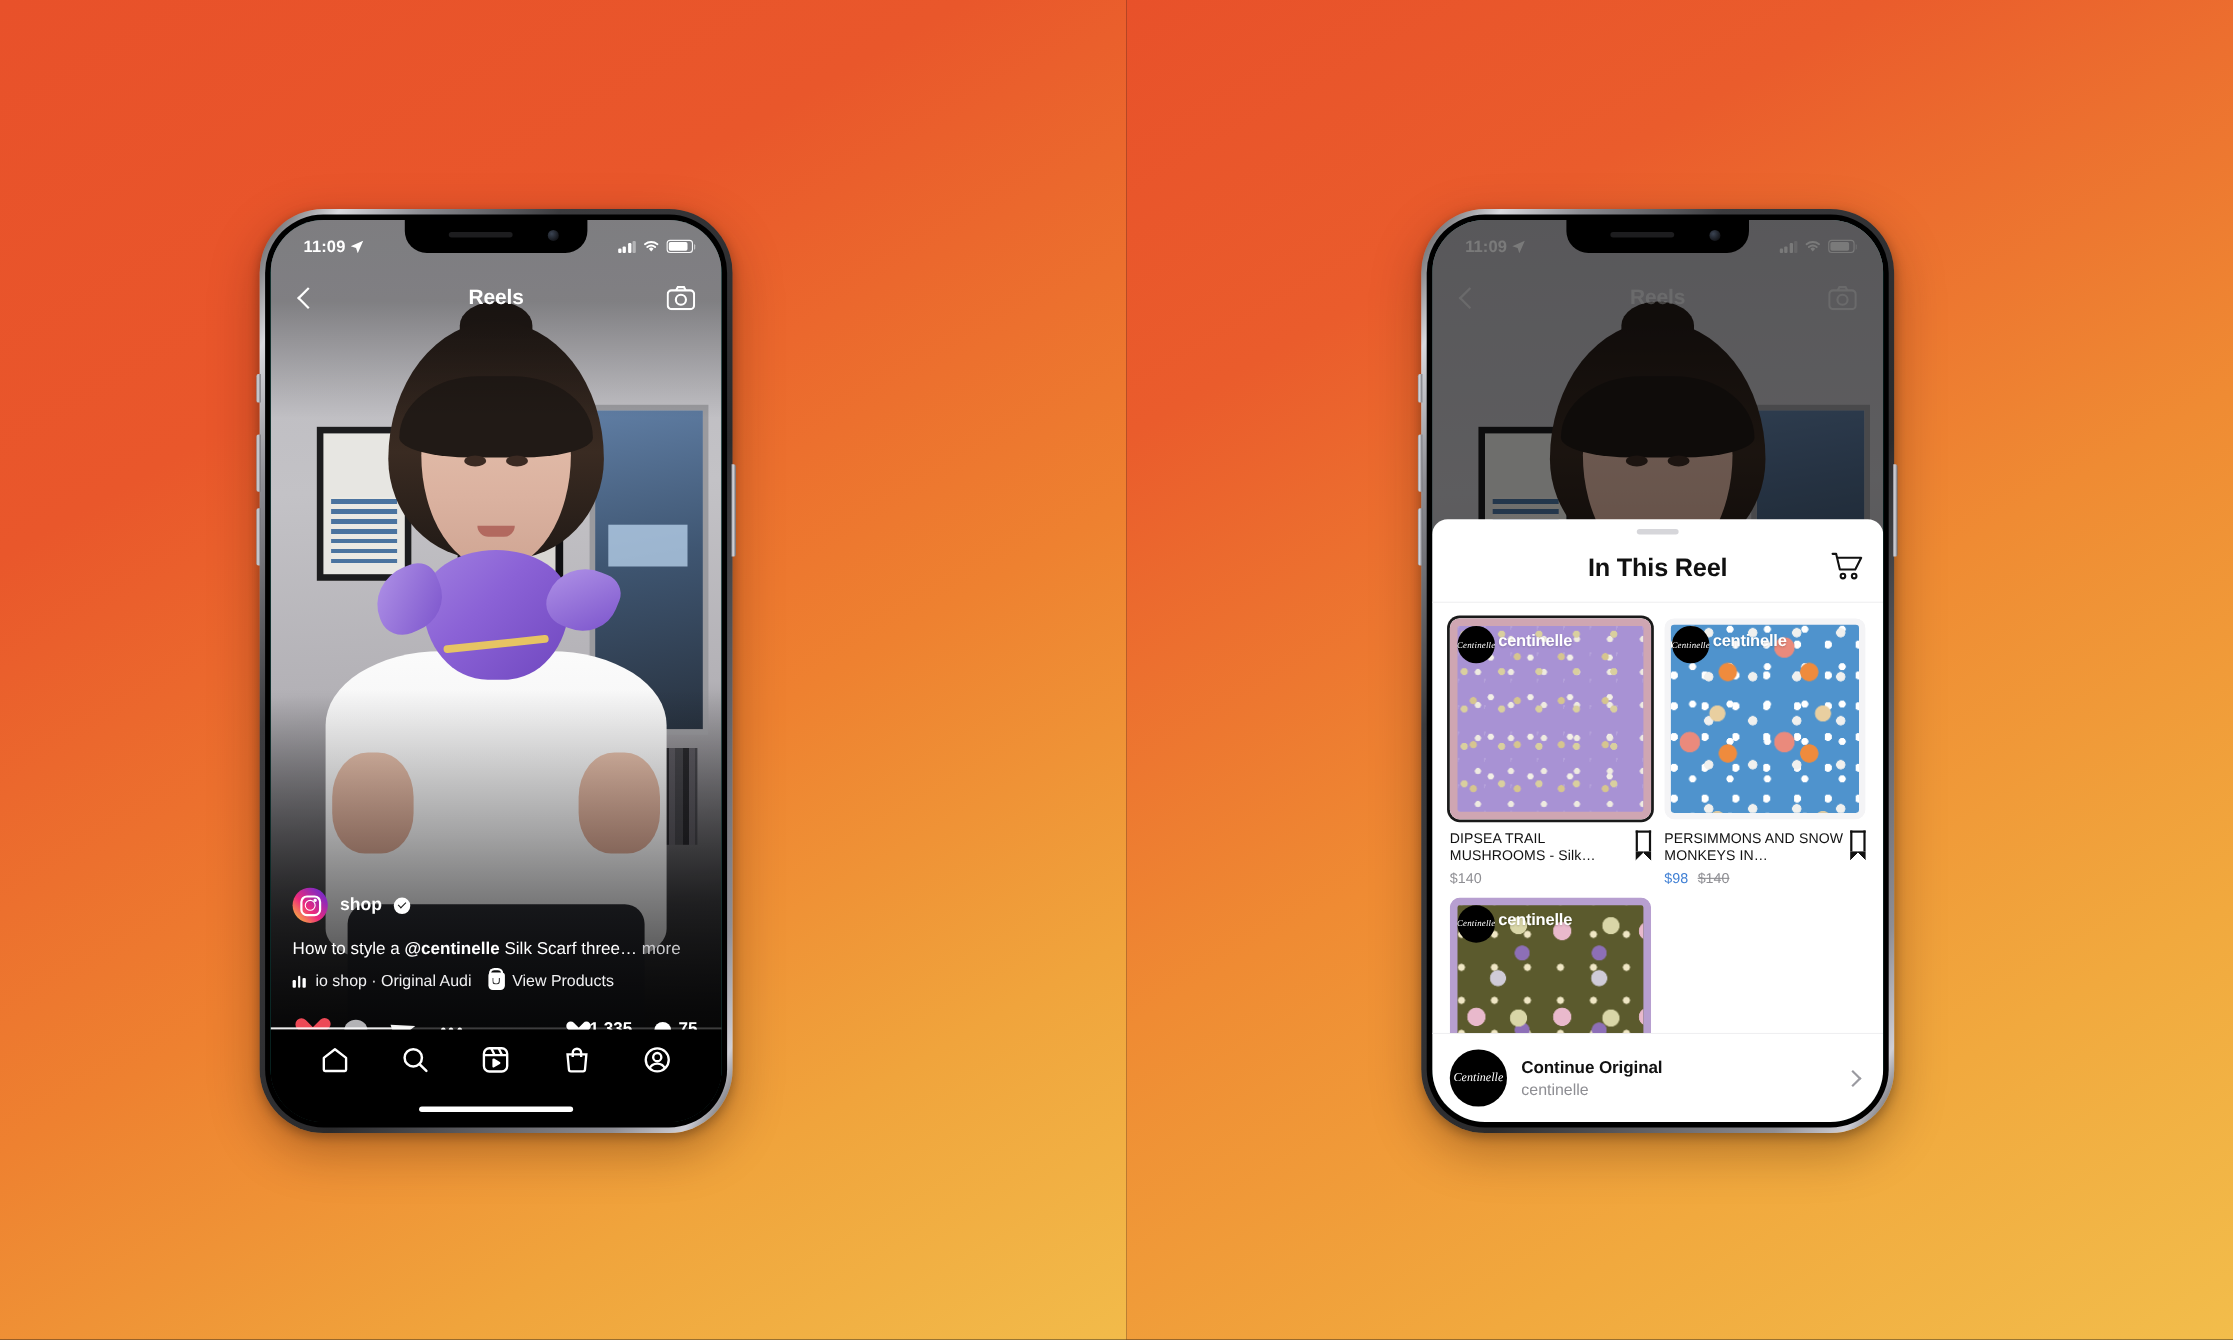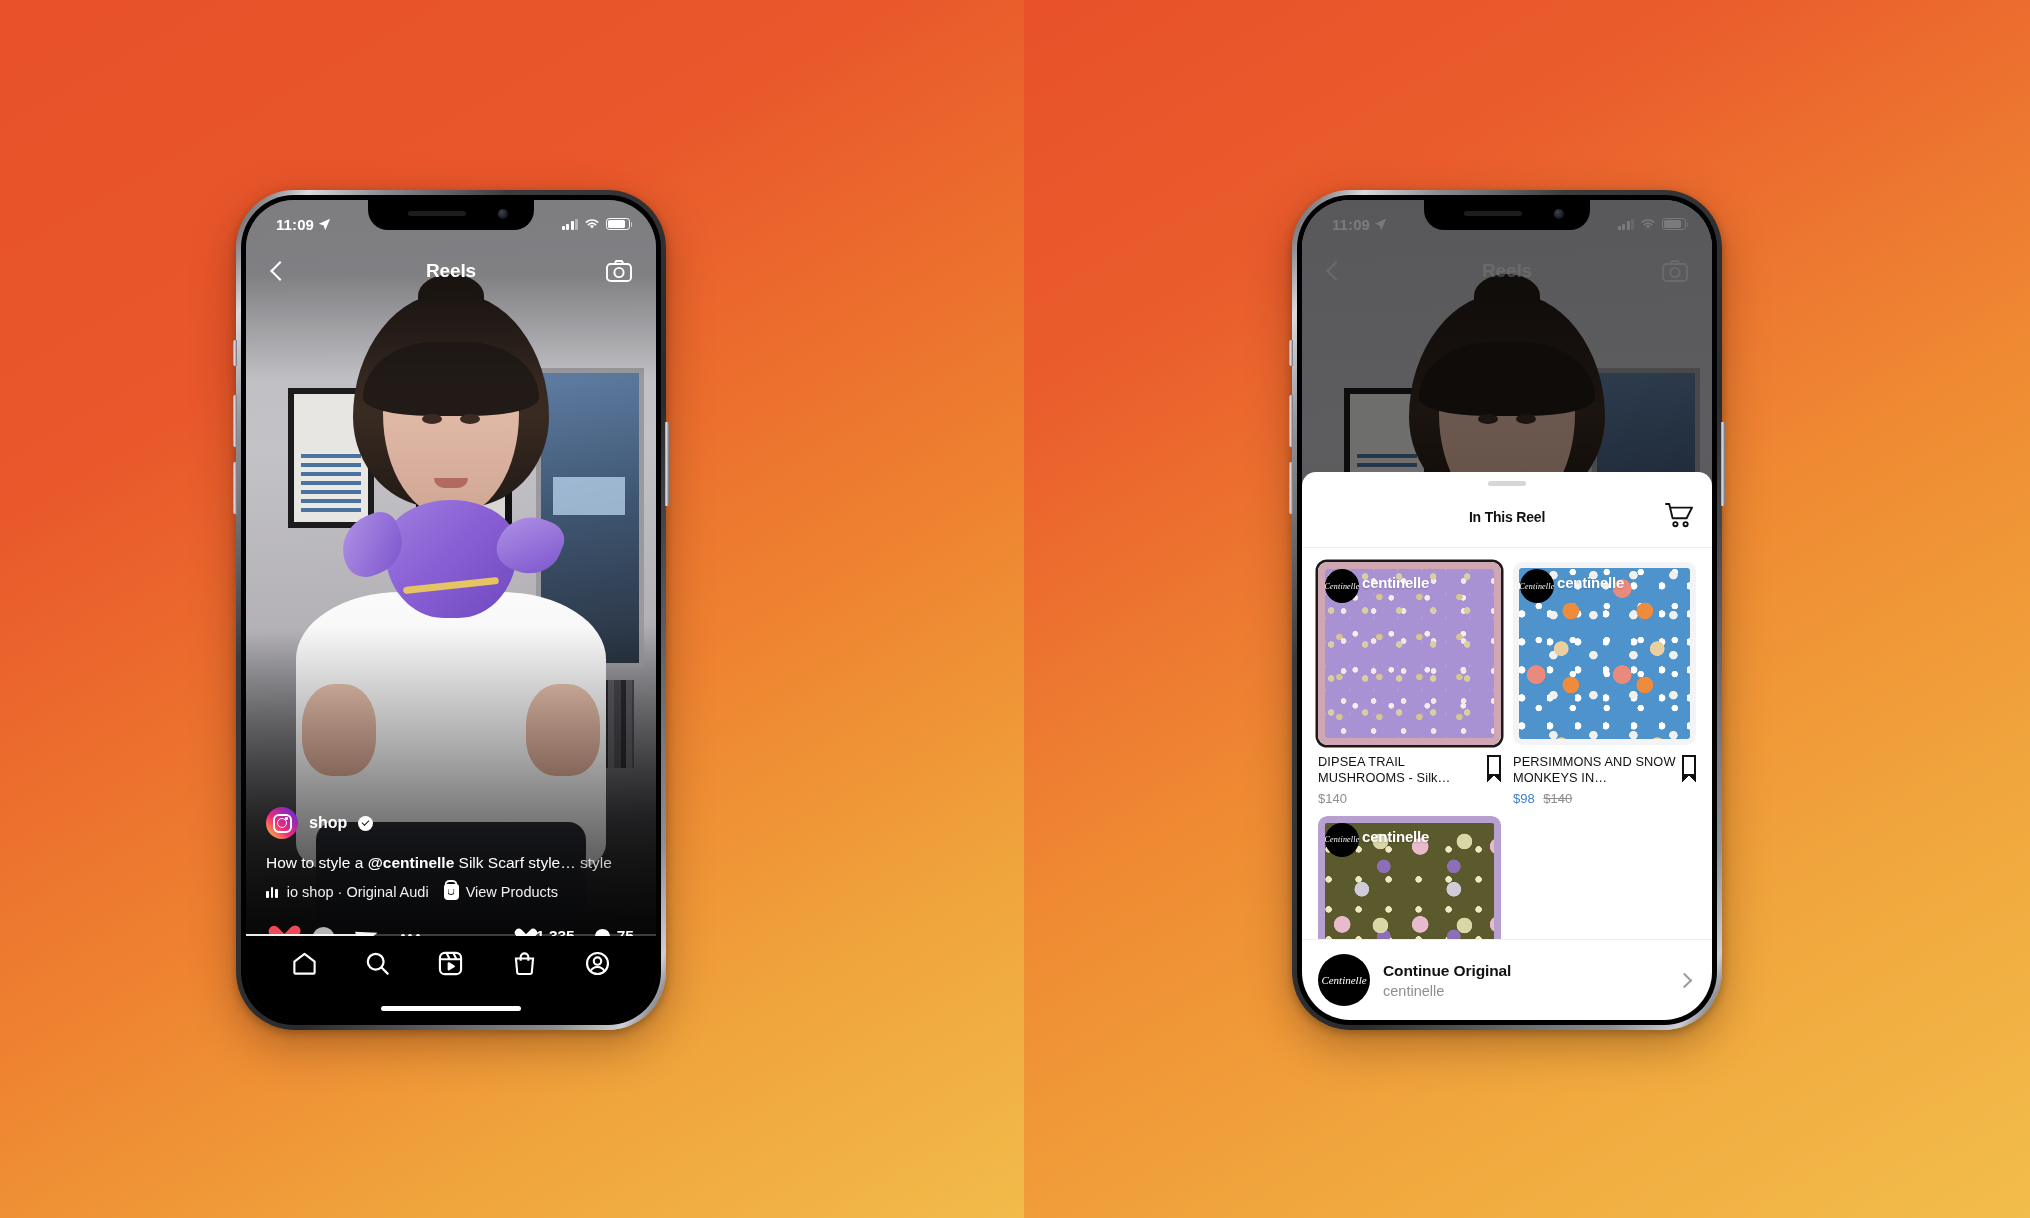--- a/index.html
+++ b/index.html
@@ -183,21 +183,21 @@
 
   
   .dim { position:absolute; inset:0; background:rgba(0,0,0,.52); z-index:36; }
 
   
   .sheet { position:absolute; left:0; right:0; bottom:0; top:272px; background:#fff; z-index:38;
     border-radius:14px 14px 0 0; display:flex; flex-direction:column; overflow:hidden; }
   .grabber { width:38px; height:5px; border-radius:3px; background:#d6d6da; margin:9px auto 0; }
   .sheet-head { position:relative; height:62px; display:flex; align-items:center; justify-content:center;
     border-bottom:1px solid #efeff1; }
-  .sheet-title { font-size:14px; font-weight:700; color:#111; letter-spacing:-.2px; }
+  .sheet-title { font-size:23px; font-weight:700; color:#111; letter-spacing:-.2px; }
   .cart { position:absolute; right:18px; top:50%; transform:translateY(-50%); }
   .sheet-body { flex:1; padding:14px 16px 0; overflow:hidden; }
   .grid { display:grid; grid-template-columns:1fr 1fr; gap:10px 12px; }
   .card { }
   .card-img { width:100%; aspect-ratio:1/1; border-radius:9px; position:relative; overflow:hidden; }
   .card-img.sel { box-shadow:0 0 0 2.5px #1a1a1a; }
   .brand-badge { position:absolute; left:7px; top:7px; width:34px; height:34px; border-radius:50%;
     background:#000; color:#fff; display:flex; align-items:center; justify-content:center;
     font-family:"Liberation Serif", serif; font-style:italic; font-size:8px; letter-spacing:.2px; z-index:3; }
   .brand-word { position:absolute; left:44px; top:12px; color:#fff; font-size:15px; font-weight:600;
@@ -338,21 +338,21 @@
 
           <div class="reel-meta">
             <div class="ig-row">
               <span class="ig-avatar">
                   <span></span>
                 </span>
               <span class="ig-name">shop</span>
               <span class="verified"></span>
             </div>
             <div class="caption">
-              <span>How to style a </span><b>@centinelle</b><span> Silk Scarf style…</span> <span class="more">style</span>
+              <span>How to style a </span><b>@centinelle</b><span> Silk Scarf three…</span> <span class="more">more</span>
             </div>
             <div class="audio-row">
               <span class="eq">
                   <i></i>
                   <i></i>
                   <i></i>
                 </span>
               <span class="audio-scroll">io  shop · Original Audi</span>
               <span class="vp">
                 <span class="bag-ico"></span>

